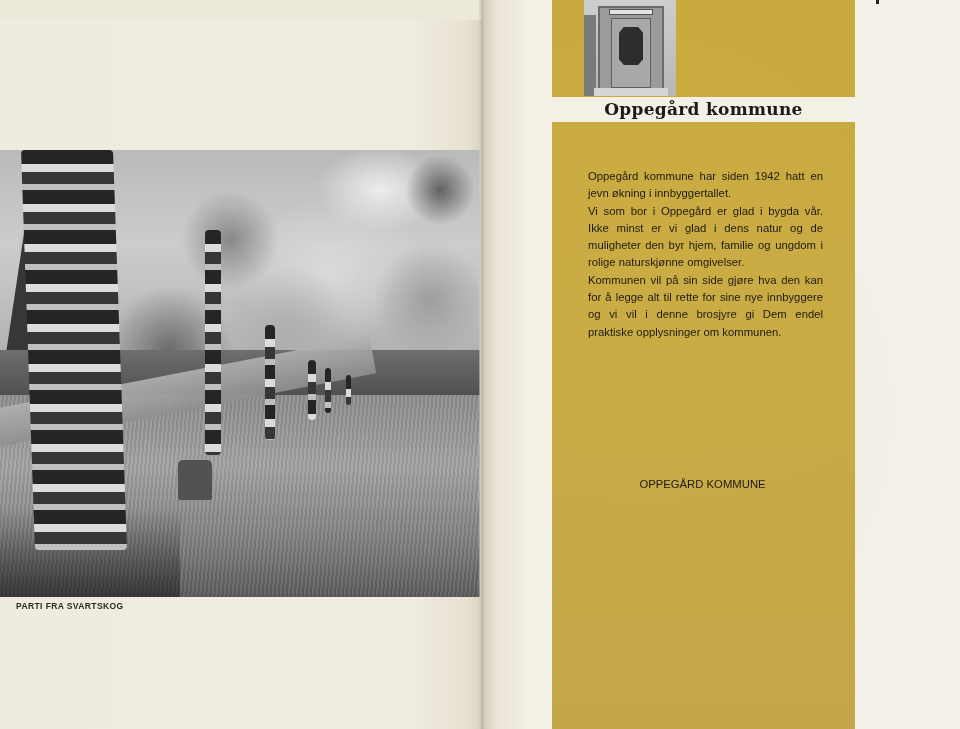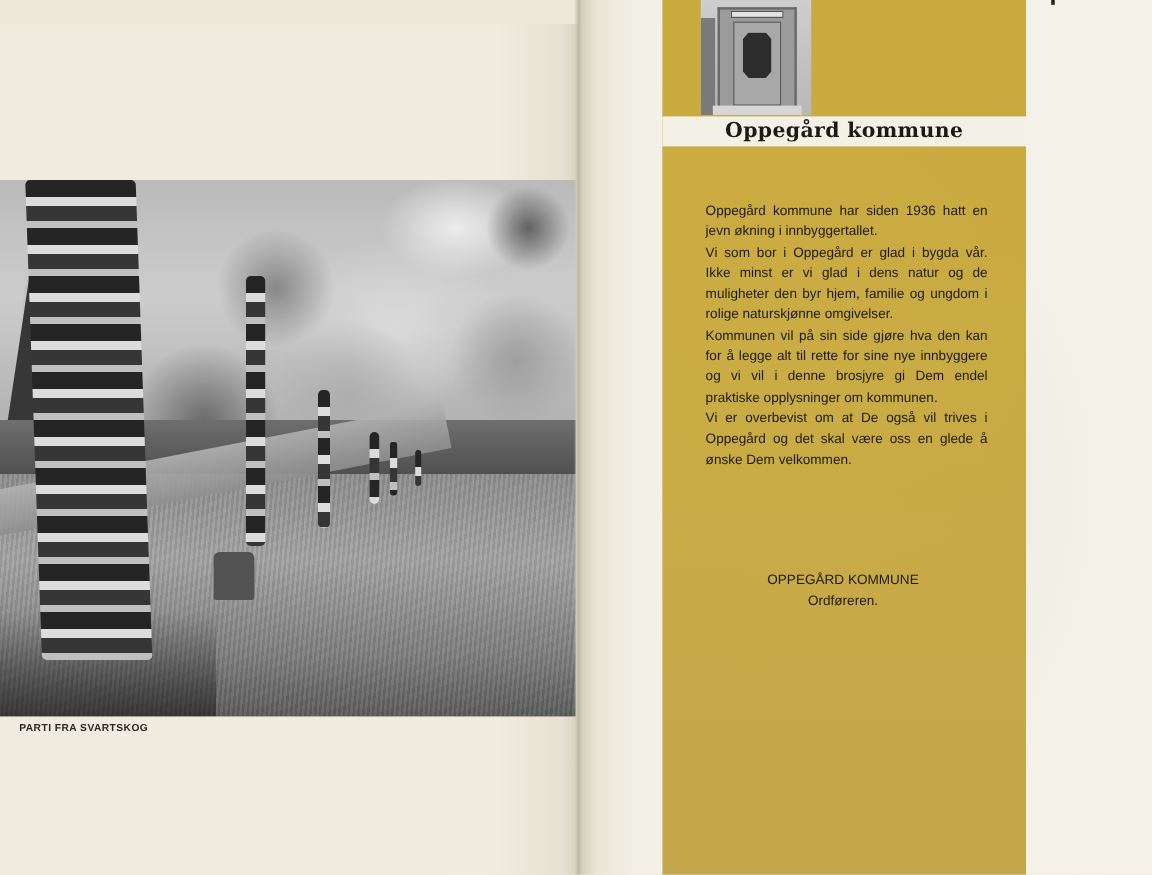--- a/index.html
+++ b/index.html
@@ -190,25 +190,23 @@
     <div class="plate"></div>
     <div class="door"></div>
     <div class="window"></div>
     <div class="step"></div>
   </div>
 
   <div class="title-band"></div>
   <h1 class="title">Oppegård kommune</h1>
 
   <div class="body-text">
-    <p>Oppegård kommune har siden 1936 hatt en jevn økning i innbyggertallet.</p>
+    <p>Oppegård kommune har siden 1942 hatt en jevn økning i innbyggertallet.</p>
     <p>Vi som bor i Oppegård er glad i bygda vår. Ikke minst er vi glad i dens natur og de muligheter den byr hjem, familie og ungdom i rolige naturskjønne omgivelser.</p>
     <p>Kommunen vil på sin side gjøre hva den kan for å legge alt til rette for sine nye innbyggere og vi vil i denne brosjyre gi Dem endel praktiske opplysninger om kommunen.</p>
-    <p>Vi er overbevist om at De også vil trives i Oppegård og det skal være oss en glede å ønske Dem velkommen.</p>
   </div>
 
   <div class="signature">
     <div>OPPEGÅRD KOMMUNE</div>
-    <div>Ordføreren.</div>
   </div>
 
   <div class="page-mark"></div>
 </div>
 
 </body></html>

